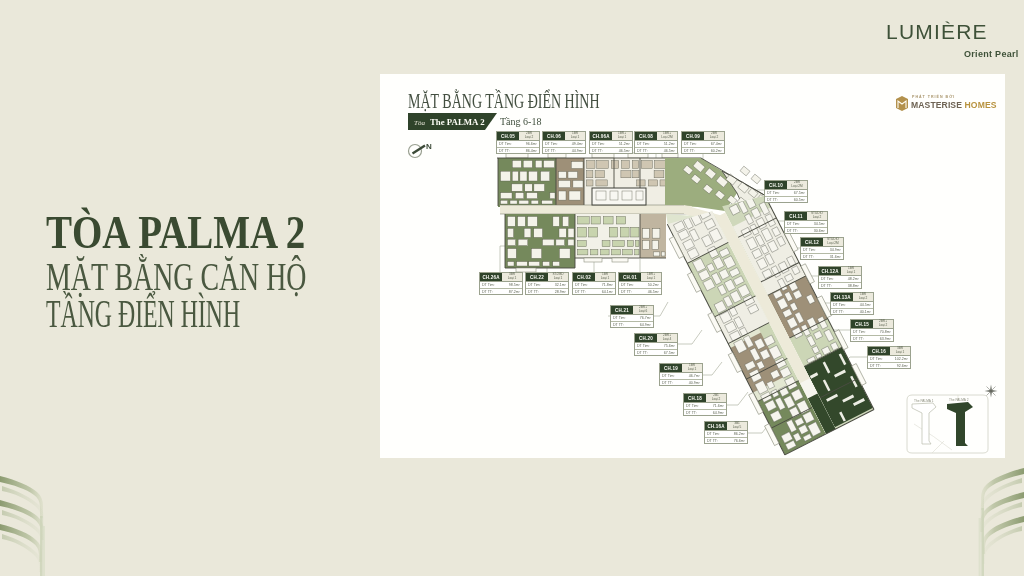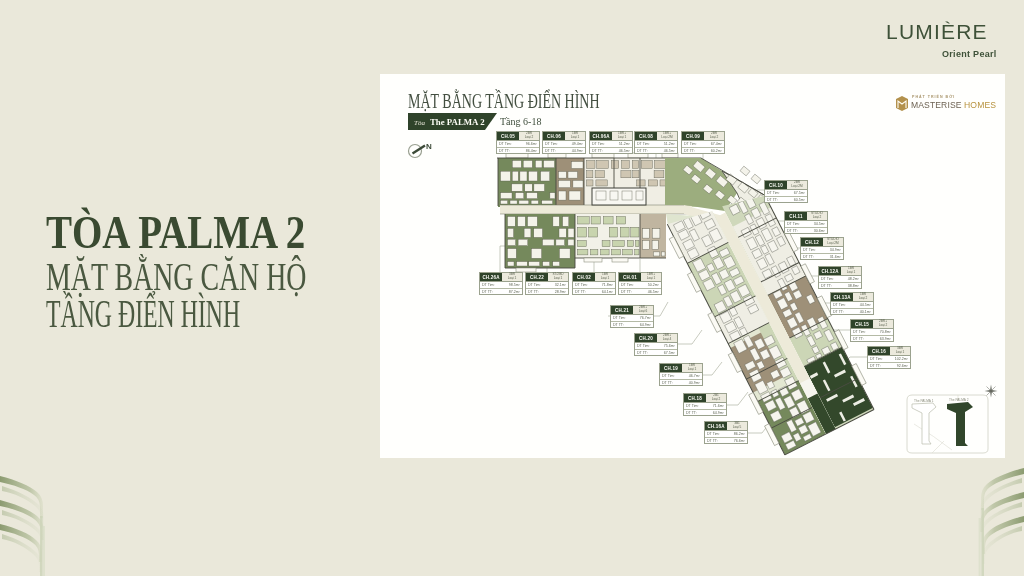--- a/index.html
+++ b/index.html
@@ -57,21 +57,21 @@
 <path d="M60,32 C44,36 30,42 23,48 Q17,53 16,62 L16,72 L19,72 L19,63 Q20,55 26,51 C34,45 46,41 60,38 Z" fill="url(#lg2)"></path>
 <path d="M58,42 C42,47 28,54 21,61 Q16,66 16,74 L16,82 L19,82 L19,74 Q19,67 25,62 C33,55 46,49 58,47 Z" fill="url(#lg2s)"></path>
 <path d="M60,56 C44,60 30,66 24,72 Q18,77 18,86 L18,94 L21,94 L21,87 Q21,79 27,75 C35,69 46,65 60,62 Z" fill="url(#lg2)"></path>
 <path d="M58,66 C42,71 30,78 23,85 Q18,90 18,98 L18,104 L21,104 L21,98 Q21,91 27,86 C35,79 46,73 58,71 Z" fill="url(#lg2s)"></path>
 <rect x="17.4" y="48" width="2.6" height="68" fill="#ccd3b8" opacity="0.8"></rect>
 <rect x="14.6" y="58" width="2" height="58" fill="#d6dcc4" opacity="0.6"></rect>
 </svg>
 
 <div class="abs" style="left:886px;top:21px;color:#3e5138;font-size:21px;letter-spacing:1.2px;line-height:1;white-space:nowrap">LUMIÈRE</div>
 
-<div class="abs" style="left:942px;top:49px;color:#3e5138;font-size:9px;font-weight:bold;letter-spacing:0.3px;white-space:nowrap">Orient Pearl</div>
+<div class="abs" style="left:964px;top:49px;color:#3e5138;font-size:9px;font-weight:bold;letter-spacing:0.3px;white-space:nowrap">Orient Pearl</div>
 
 <div class="abs" style="left:46px;top:209px;font-family:'Liberation Serif',serif;font-weight:bold;font-size:47px;line-height:1;color:#3a4a31;transform:scaleX(0.83);transform-origin:0 0;white-space:nowrap">TÒA PALMA 2</div>
 
 <div class="abs" style="left:46px;top:256px;font-family:'Liberation Serif',serif;font-size:41px;line-height:1;color:#4a5840;transform:scaleX(0.68);transform-origin:0 0;white-space:nowrap">MẶT BẰNG CĂN HỘ</div>
 
 <div class="abs" style="left:46px;top:293px;font-family:'Liberation Serif',serif;font-size:41px;line-height:1;color:#4a5840;transform:scaleX(0.58);transform-origin:0 0;white-space:nowrap">TẦNG ĐIỂN HÌNH</div>
 
 <div class="abs" style="left:380px;top:74px;width:625px;height:384px;background:#fffffd"></div>
 
 <div class="abs" style="left:408px;top:91px;font-family:'Liberation Serif',serif;font-size:20px;line-height:1;color:#434f40;transform:scaleX(0.7);transform-origin:0 0;white-space:nowrap">MẶT BẰNG TẦNG ĐIỂN HÌNH</div>
@@ -89,21 +89,21 @@
 <line x1="9.5" y1="15.5" x2="22" y2="7.5" stroke="#3c4a38" stroke-width="2.4"></line>
 <text x="23" y="11" font-size="8" font-weight="bold" fill="#3c4a38" font-family="Liberation Sans,sans-serif">N</text>
 </svg>
 
 <div class="abs" style="left:895px;top:95px;width:105px;height:18px">
   <svg width="14" height="17" viewBox="0 0 14 17" style="position:absolute;left:0;top:0">
     <path d="M1,4 L7,1 L13,4 L13,13 L7,16 L1,13 Z" fill="#b3914c"></path>
     <path d="M3,13 L3,6 L7,9 L11,6 L11,13" stroke="#fffdf5" stroke-width="1.1" fill="none"></path>
   </svg>
   <div style="position:absolute;left:17px;top:0;font-size:3.6px;letter-spacing:1px;color:#a8946a;font-weight:bold">PHÁT TRIỂN BỞI</div>
-  <div style="position:absolute;left:16px;top:5px;font-size:8.6px;font-weight:normal;color:#6e6353;letter-spacing:0.1px">MASTERISE<span style="color:#b8933f">&nbsp;HOMES</span></div>
+  <div style="position:absolute;left:16px;top:5px;font-size:8.6px;font-weight:bold;color:#6e6353;letter-spacing:0.1px">MASTERISE<span style="color:#b8933f">&nbsp;HOMES</span></div>
 </div>
 
 <svg class="abs" style="left:380px;top:74px" width="625" height="384" viewBox="380 74 625 384">
 
   <g stroke="#b0b5a5" stroke-width="0.7" fill="none">
     <line x1="518" y1="150" x2="518" y2="163"></line>
       <line x1="564" y1="150" x2="564" y2="166"></line>
     <line x1="611" y1="150" x2="611" y2="164"></line>
       <line x1="656" y1="150" x2="656" y2="164"></line>
     <line x1="703" y1="150" x2="703" y2="169"></line>

